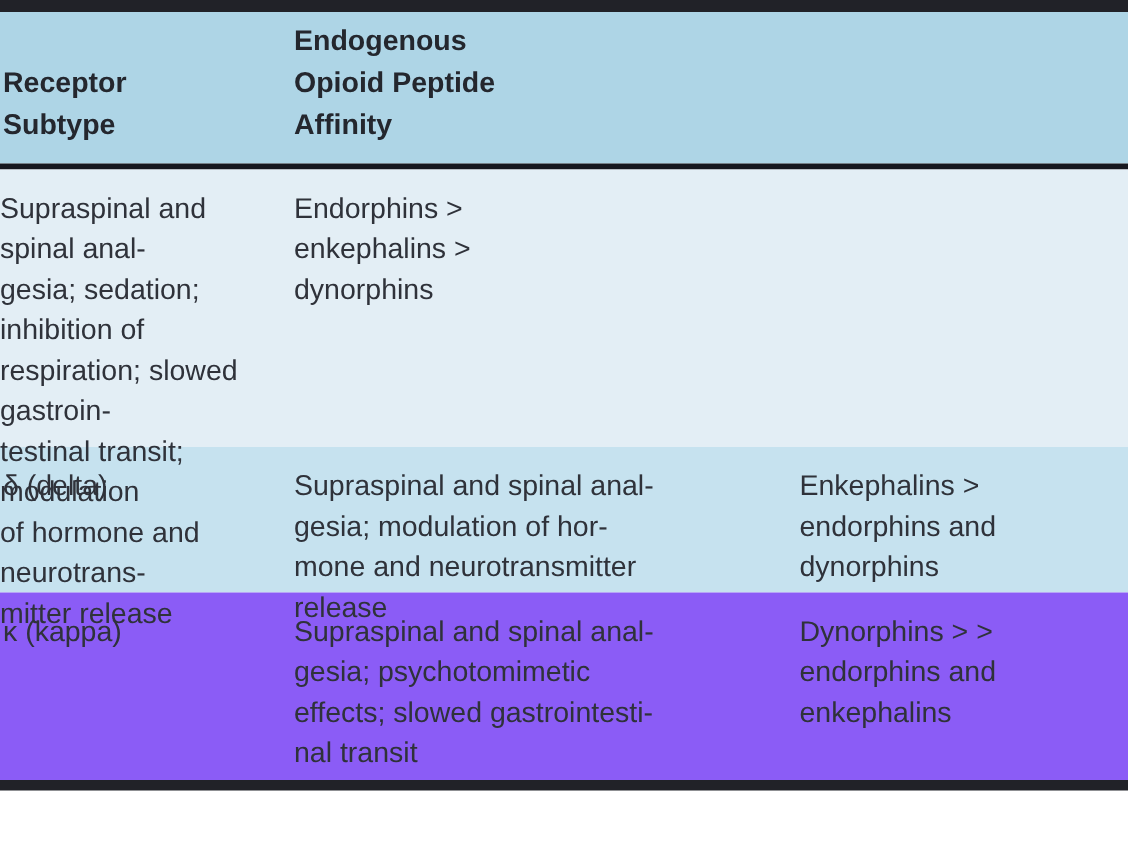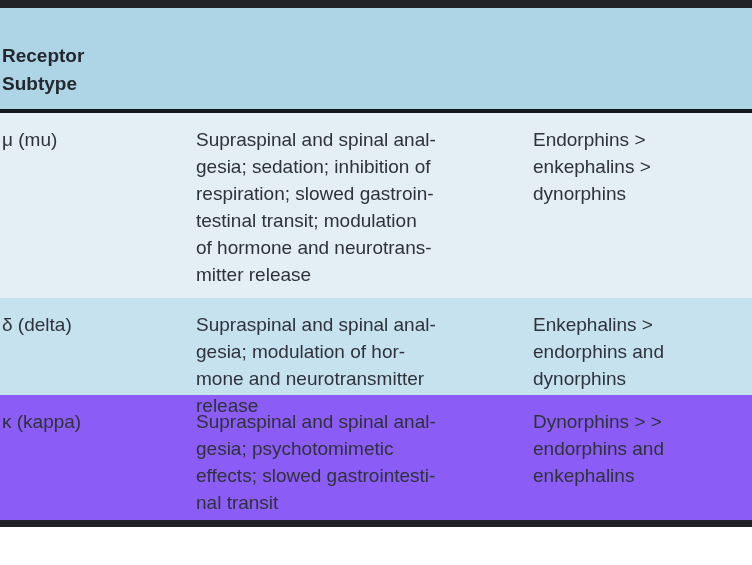--- a/index.html
+++ b/index.html
@@ -51,26 +51,28 @@
 </head>
 <body>
 
 <div class="page">
 
   <div class="bar top"></div>
 
   <div class="trow header">
     <div class="cell c1">Receptor
 Subtype</div>
+    <div class="cell c3">Endogenous
+Opioid Peptide
+Affinity</div>
   </div>
 
   <div class="hsep"></div>
 
   <div class="trow body row-mu">
-    <div class="cell c1">μ (mu)</div>
     <div class="cell c2">Supraspinal and spinal anal-
 gesia; sedation; inhibition of
 respiration; slowed gastroin-
 testinal transit; modulation
 of hormone and neurotrans-
 mitter release</div>
     <div class="cell c3">Endorphins &gt;
 enkephalins &gt;
 dynorphins</div>
   </div>

